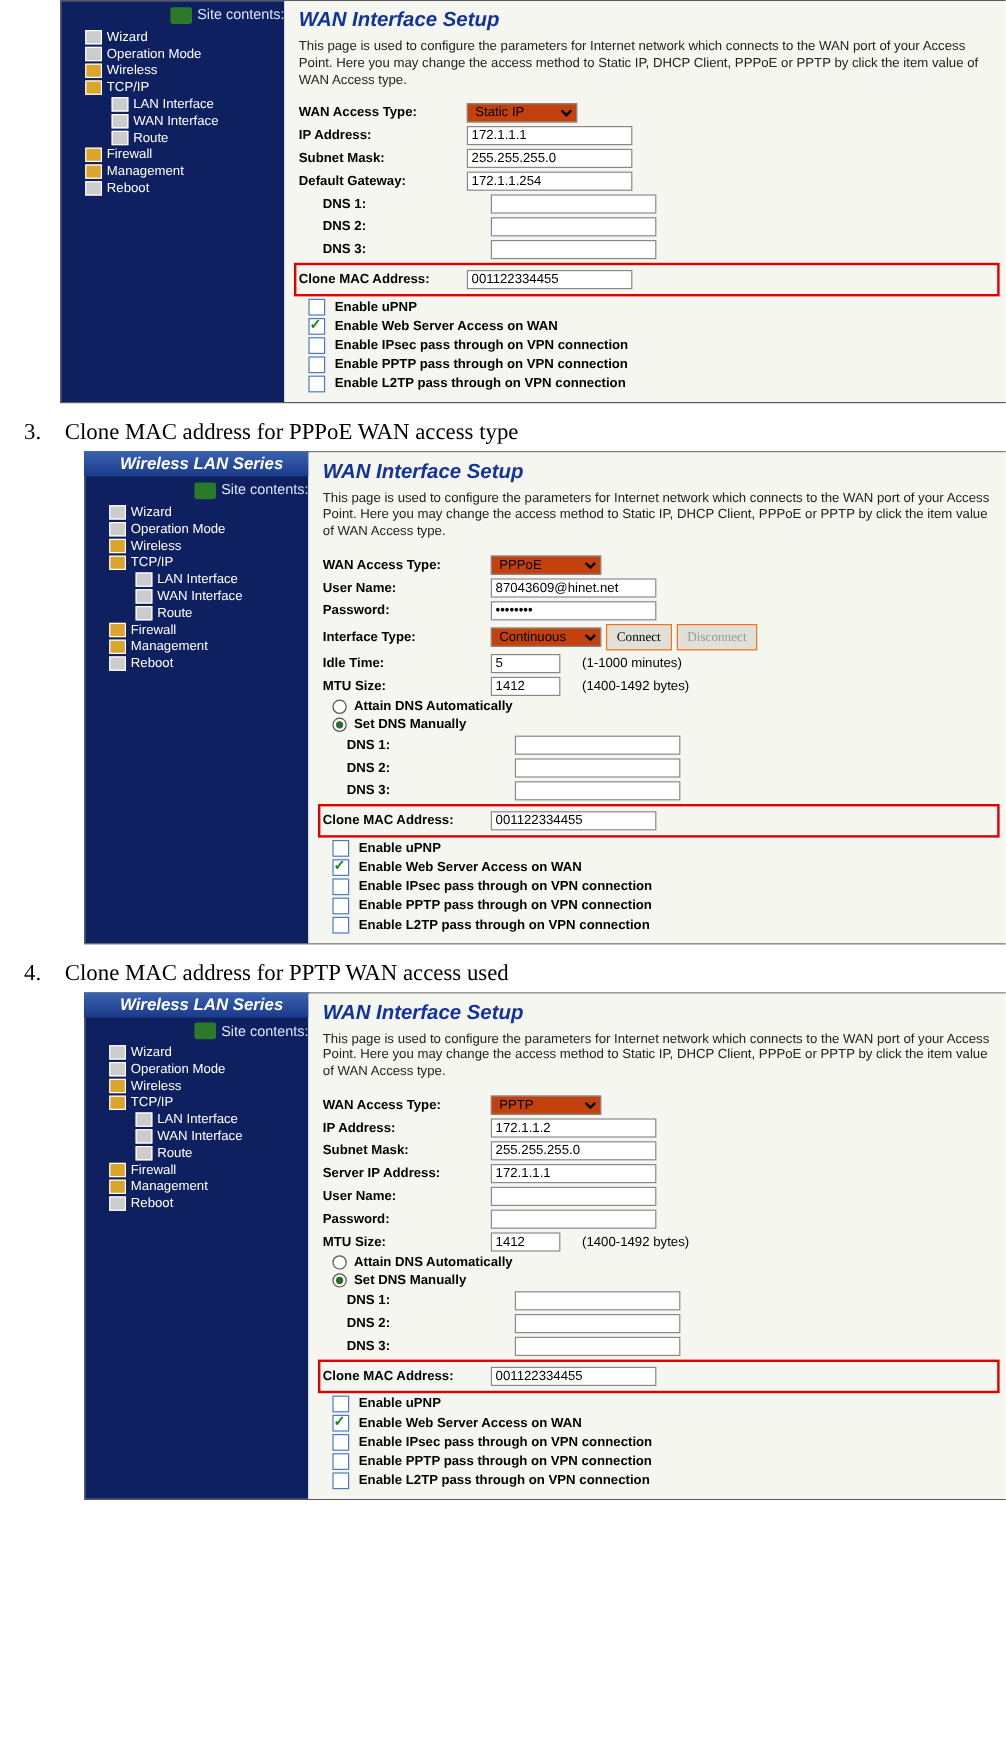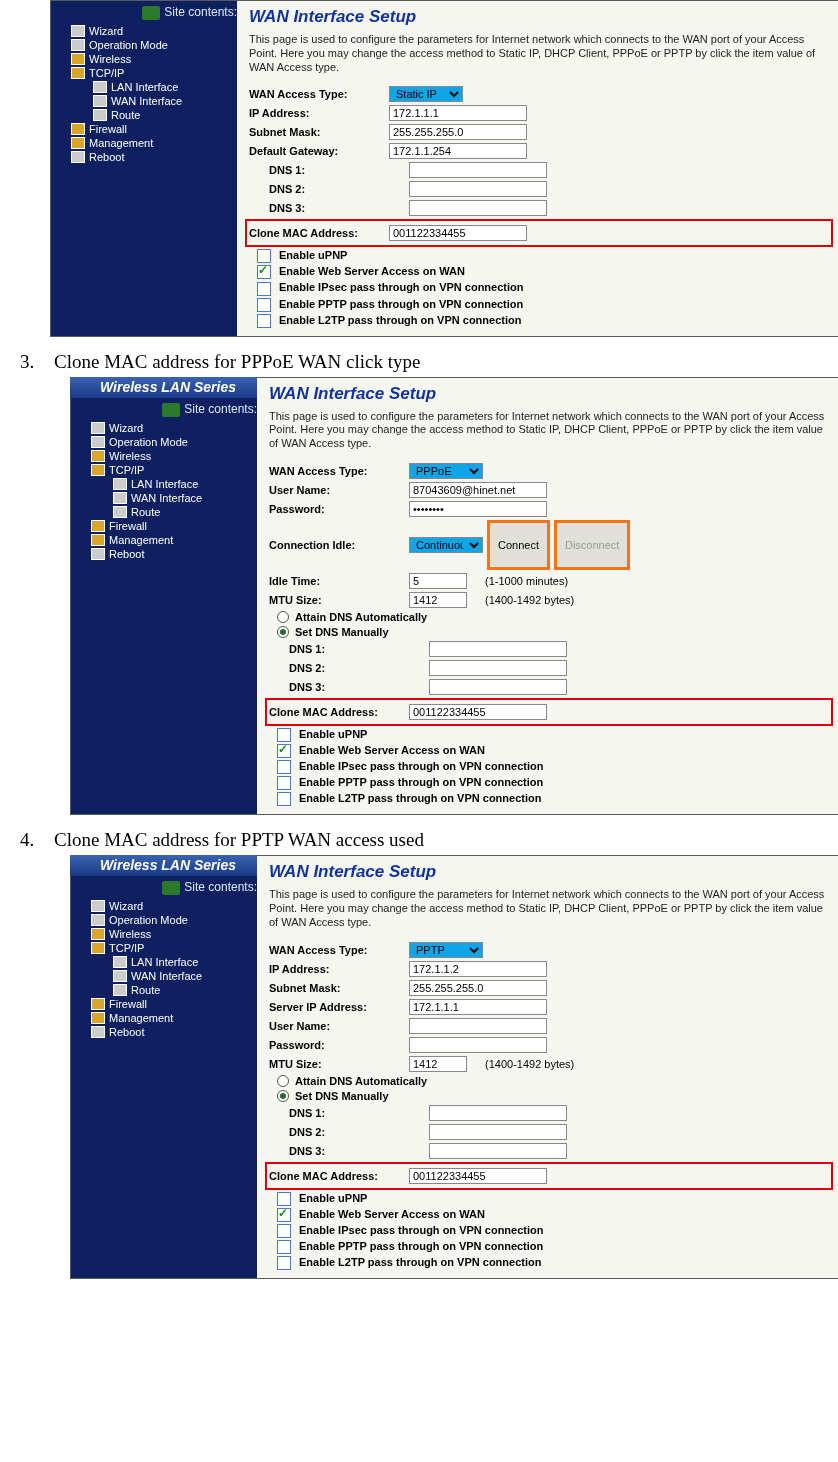--- a/index.html
+++ b/index.html
@@ -20,22 +20,22 @@
 .main { flex: 1; background: #f6f6f0; font-family: Arial, sans-serif; font-size: 11px; color: #000; padding: 0; }
 .titlebar { background: linear-gradient(#3a63b0, #1a3a8a); color: #fff; font-style: italic; font-weight: bold; font-size: 14px; padding: 2px 0 3px 8px; font-family: Arial, sans-serif; }
 .content { padding: 6px 12px; }
 .h1 { color: #1033a0; font-weight: bold; font-style: italic; font-size: 17px; margin-bottom: 6px; }
 .desc { font-size: 11px; color: #222; margin-bottom: 12px; line-height: 1.25; }
 .row { display: flex; align-items: center; margin: 3px 0; }
 .lbl { width: 140px; font-weight: bold; font-size: 11px; }
 .lbl.indent { padding-left: 20px; font-weight: bold; }
 .fld { }
 input.txt { font-family: Arial, sans-serif; font-size: 11px; padding: 1px 3px; width: 130px; border: 1px solid #888; background: #fff; }
-select.sel { font-family: Arial, sans-serif; font-size: 11px; padding: 0 2px; width: 74px; border: 1px solid #888; background: #0ea5e9; }
-.btn { font-family: Liberation Sans, sans-serif; font-size: 11px; padding: 16px 8px; border: 3px solid #f97316; background: #e0e0d8; margin-left: 4px; }
+select.sel { font-family: Arial, sans-serif; font-size: 11px; padding: 0 2px; width: 92px; border: 1px solid #888; background: #c2410c; }
+.btn { font-family: Liberation Serif, serif; font-size: 11px; padding: 4px 8px; border: 1px solid #f97316; background: #e0e0d8; margin-left: 4px; }
 .btn.dis { color: #999; }
 .redbox { border: 2px solid #e00000; padding: 1px 2px; margin: 2px -4px; }
 .chk { display: inline-block; width: 12px; height: 12px; border: 1px solid #4a7abf; margin-right: 8px; vertical-align: middle; position: relative; background: #fff; }
 .chk.on::after { content: "✓"; color: #1a8a1a; position: absolute; top: -3px; left: 0; font-size: 12px; font-weight: bold; }
 .rad { display: inline-block; width: 10px; height: 10px; border: 1px solid #555; border-radius: 50%; margin-right: 6px; vertical-align: middle; position: relative; background: #fff; }
 .rad.on::after { content: ""; position: absolute; top: 2px; left: 2px; width: 6px; height: 6px; background: #2a6a2a; border-radius: 50%; }
 .chkrow { margin: 2px 0 2px 8px; font-weight: bold; font-size: 11px; }
 .step { display: flex; margin: 14px 0 4px 0; font-size: 19px; }
 .step .num { width: 34px; text-align: left; }
 .step .txt { flex: 1; }
@@ -136,21 +136,21 @@
       <div class="chkrow"><span class="chk on"></span><span>Enable Web Server Access on WAN</span></div>
       <div class="chkrow"><span class="chk"></span><span>Enable IPsec pass through on VPN connection</span></div>
       <div class="chkrow"><span class="chk"></span><span>Enable PPTP pass through on VPN connection</span></div>
       <div class="chkrow"><span class="chk"></span><span>Enable L2TP pass through on VPN connection</span></div>
     </div>
   </div>
 </div>
 
 <div class="step">
   <div class="num">3.</div>
-  <div class="txt">Clone MAC address for PPPoE WAN click type</div>
+  <div class="txt">Clone MAC address for PPPoE WAN access type</div>
 </div>
 
 <div class="shot shot2">
   <div class="sidebar">
     <div class="titlebar" style="margin:-1px -1px 0 -7px; text-align:center; font-style:italic;">Wireless LAN Series</div>
     <div class="hdr"><span class="globe"></span><span>Site contents:</span></div>
     <ul class="tree">
       <li class="node">
             <span class="ic ic-page"></span>
             <span>Wizard</span>
@@ -204,21 +204,21 @@
           </div>
       <div class="row">
             <div class="lbl">User Name:</div>
             <div class="fld"><input class="txt" value="87043609@hinet.net" style=""></div>
           </div>
       <div class="row">
             <div class="lbl">Password:</div>
             <div class="fld"><input class="txt" type="text" value="••••••••" style=""></div>
           </div>
       <div class="row">
-            <div class="lbl">Connection Idle:</div>
+            <div class="lbl">Interface Type:</div>
             <div class="fld"><select class="sel"><option>Continuous</option></select><button class="btn">Connect</button><button class="btn dis">Disconnect</button></div>
           </div>
       <div class="row">
             <div class="lbl">Idle Time:</div>
             <div class="fld"><input class="txt" style="width: 50px;" value="5"><span class="note">(1-1000 minutes)</span></div>
           </div>
       <div class="row">
             <div class="lbl">MTU Size:</div>
             <div class="fld"><input class="txt" style="width: 50px;" value="1412"><span class="note">(1400-1492 bytes)</span></div>
           </div>

